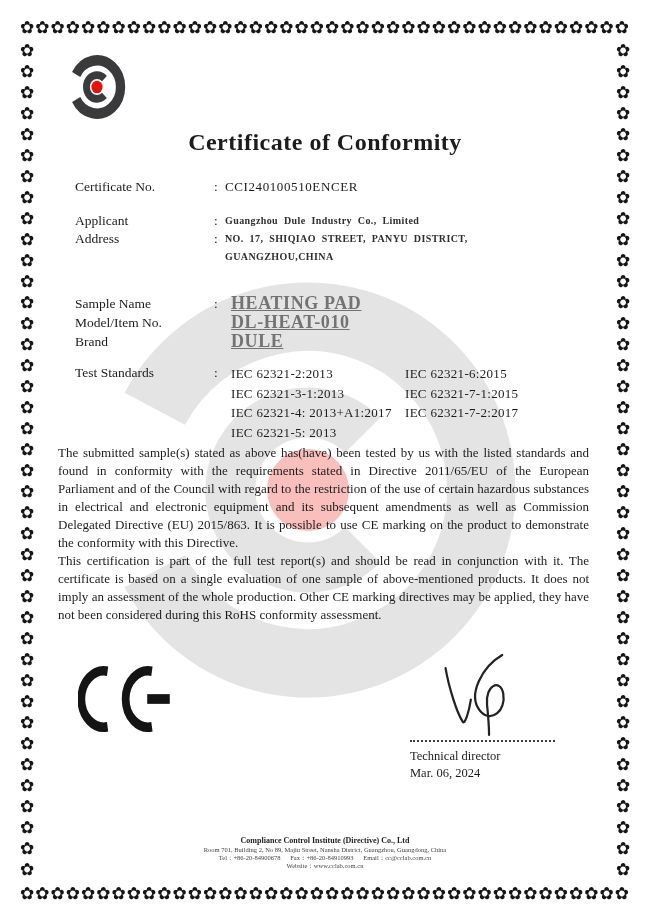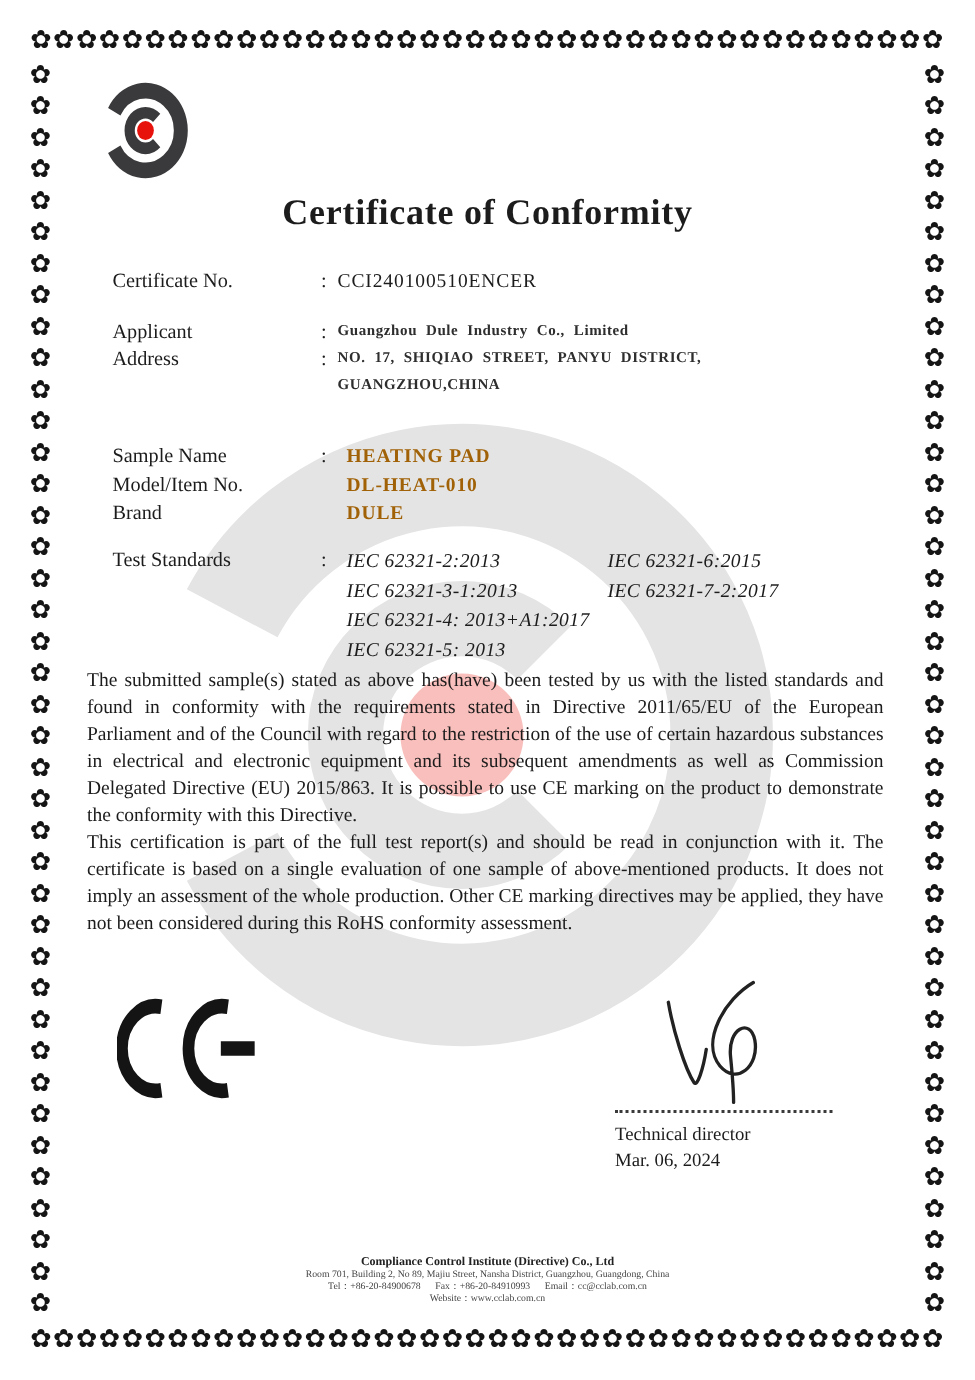--- a/index.html
+++ b/index.html
@@ -29,22 +29,22 @@
   .grp3{top:364px;}
   .frow{display:flex;align-items:flex-start;font-size:13.5px;line-height:18px;}
   .frow .lab{width:139px;flex:none;}
   .frow .col{width:11px;flex:none;}
   .frow .val{flex:1;}
   .sp16{height:16px;}
   .v-plain{font-size:13px;letter-spacing:0.6px;}
   .v-bold{font-size:10px;font-weight:bold;color:#2e2e2e;word-spacing:3px;letter-spacing:0.4px;}
   .grp2 .frow{line-height:19px;justify-content:space-between;}
   .grp2 .val{padding-left:6px;}
-  .v-gray{font-size:13px;font-weight:bold;color:#a16207;letter-spacing:0.6px;}
-  .std-cols{flex:1;display:flex;font-style:italic;}
+  .v-gray{font-size:18px;font-weight:bold;color:#737373;letter-spacing:0.6px;text-decoration:underline;}
+  .std-cols{flex:1;display:flex;}
   .std-c1{width:174px;flex:none;padding-left:6px;}
   .std-c2{flex:1;}
   .std-c1 div,.std-c2 div{font-size:13px;line-height:19.5px;letter-spacing:0.3px;}
 
   .bodytext{position:absolute;left:58px;width:531px;top:444px;z-index:1;
             font-size:13px;line-height:18px;text-align:justify;}
   .bodytext p{margin:0;}
 
   .ce{position:absolute;left:78px;top:664px;z-index:1;}
 
@@ -129,20 +129,21 @@
       <span class="col">:</span>
       <span class="std-cols">
         <span class="std-c1">
           <div>IEC 62321-2:2013</div>
           <div>IEC 62321-3-1:2013</div>
           <div>IEC 62321-4: 2013+A1:2017</div>
           <div>IEC 62321-5: 2013</div>
         </span>
         <span class="std-c2">
           <div>IEC 62321-6:2015</div>
+          <div>IEC 62321-7-1:2015</div>
           <div>IEC 62321-7-2:2017</div>
         </span>
       </span>
     </div>
   </div>
 
   <div class="bodytext">
     <p>The submitted sample(s) stated as above has(have) been tested by us with the listed standards and found in conformity with the requirements stated in Directive 2011/65/EU of the European Parliament and of the Council with regard to the restriction of the use of certain hazardous substances in electrical and electronic equipment and its subsequent amendments as well as Commission Delegated Directive (EU) 2015/863. It is possible to use CE marking on the product to demonstrate the conformity with this Directive.</p>
     <p>This certification is part of the full test report(s) and should be read in conjunction with it. The certificate is based on a single evaluation of one sample of above-mentioned products. It does not imply an assessment of the whole production. Other CE marking directives may be applied, they have not been considered during this RoHS conformity assessment.</p>
   </div>

